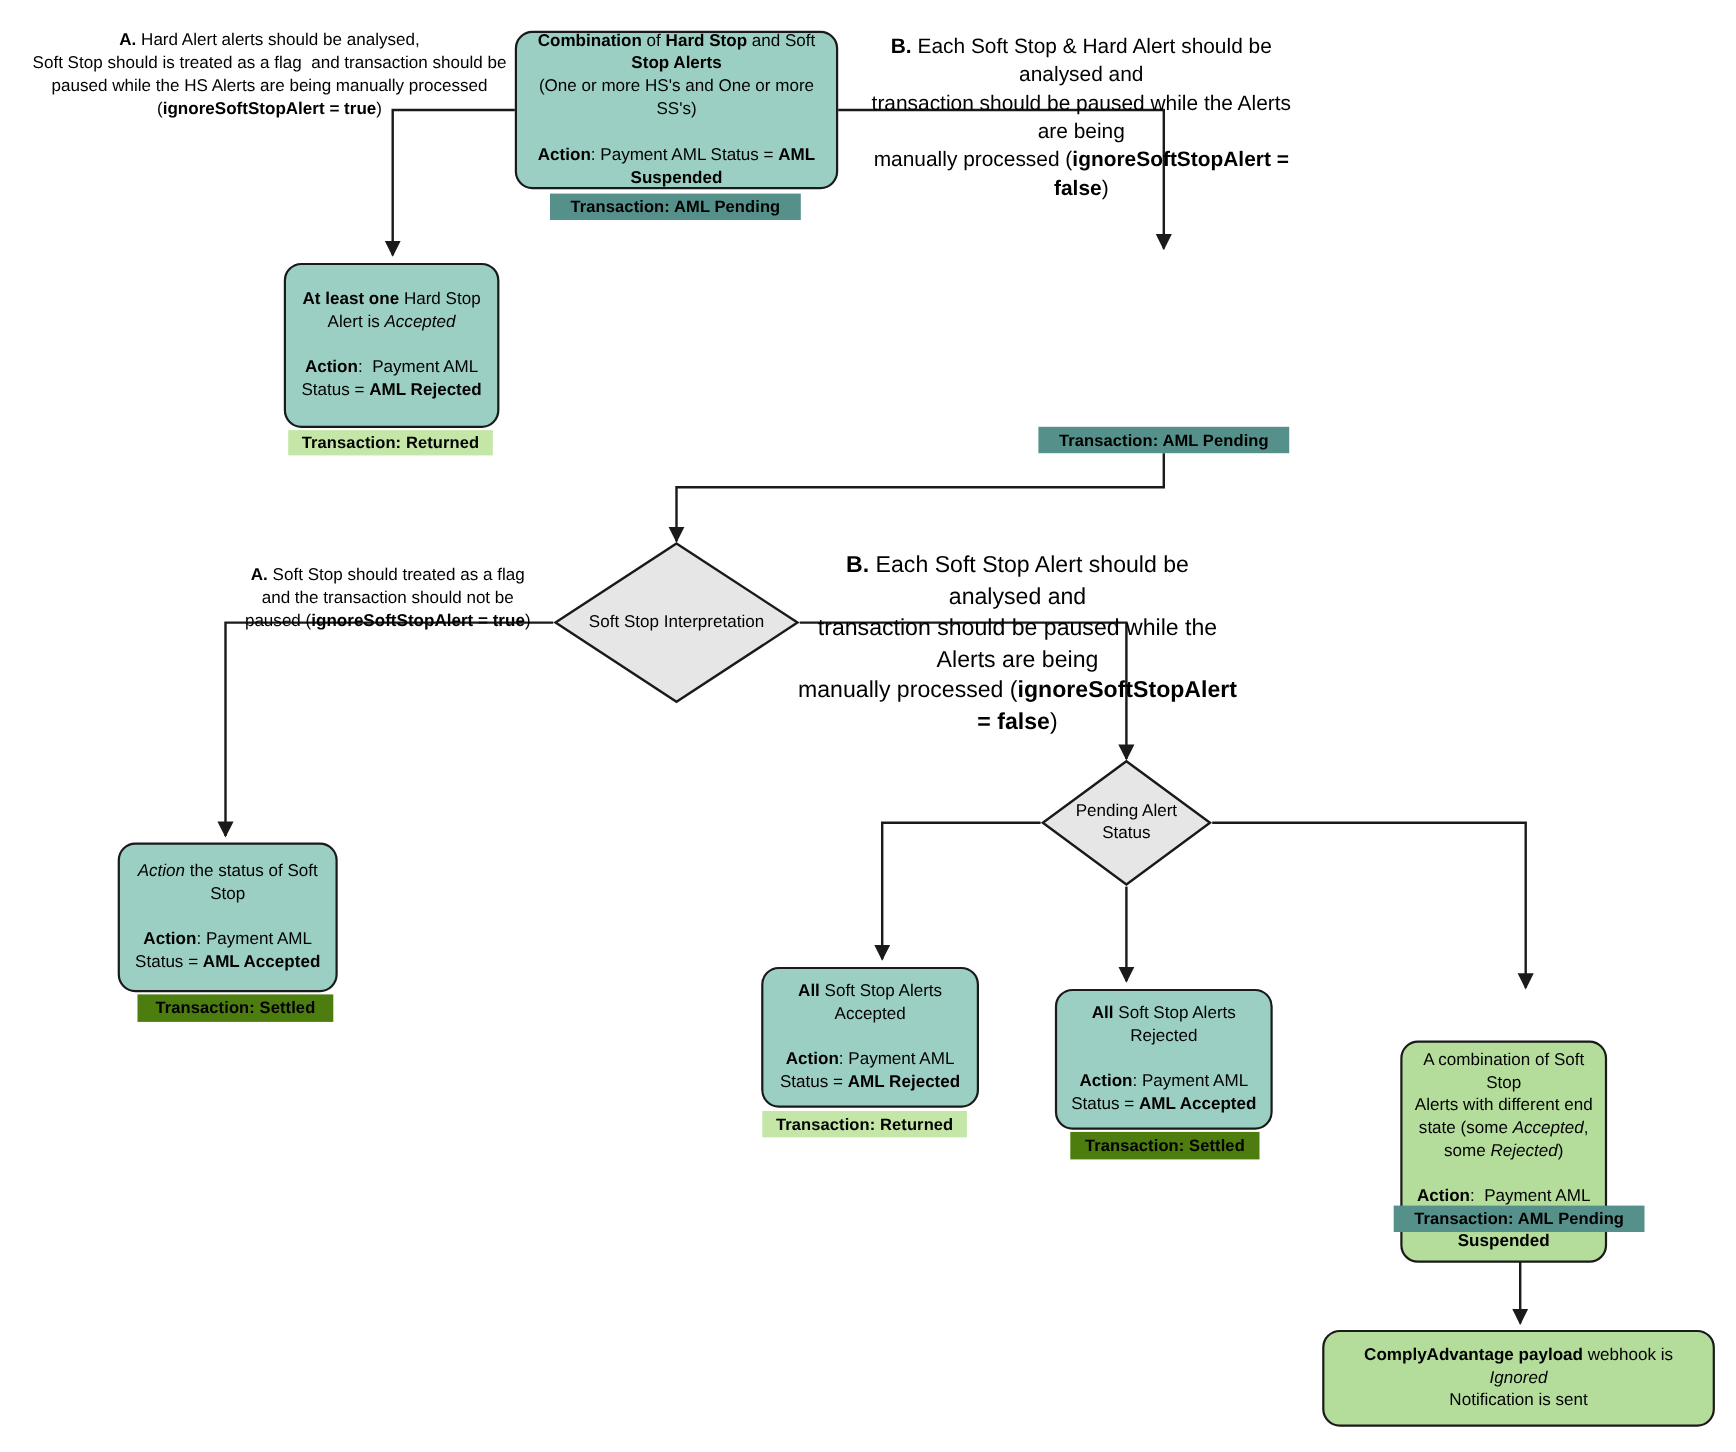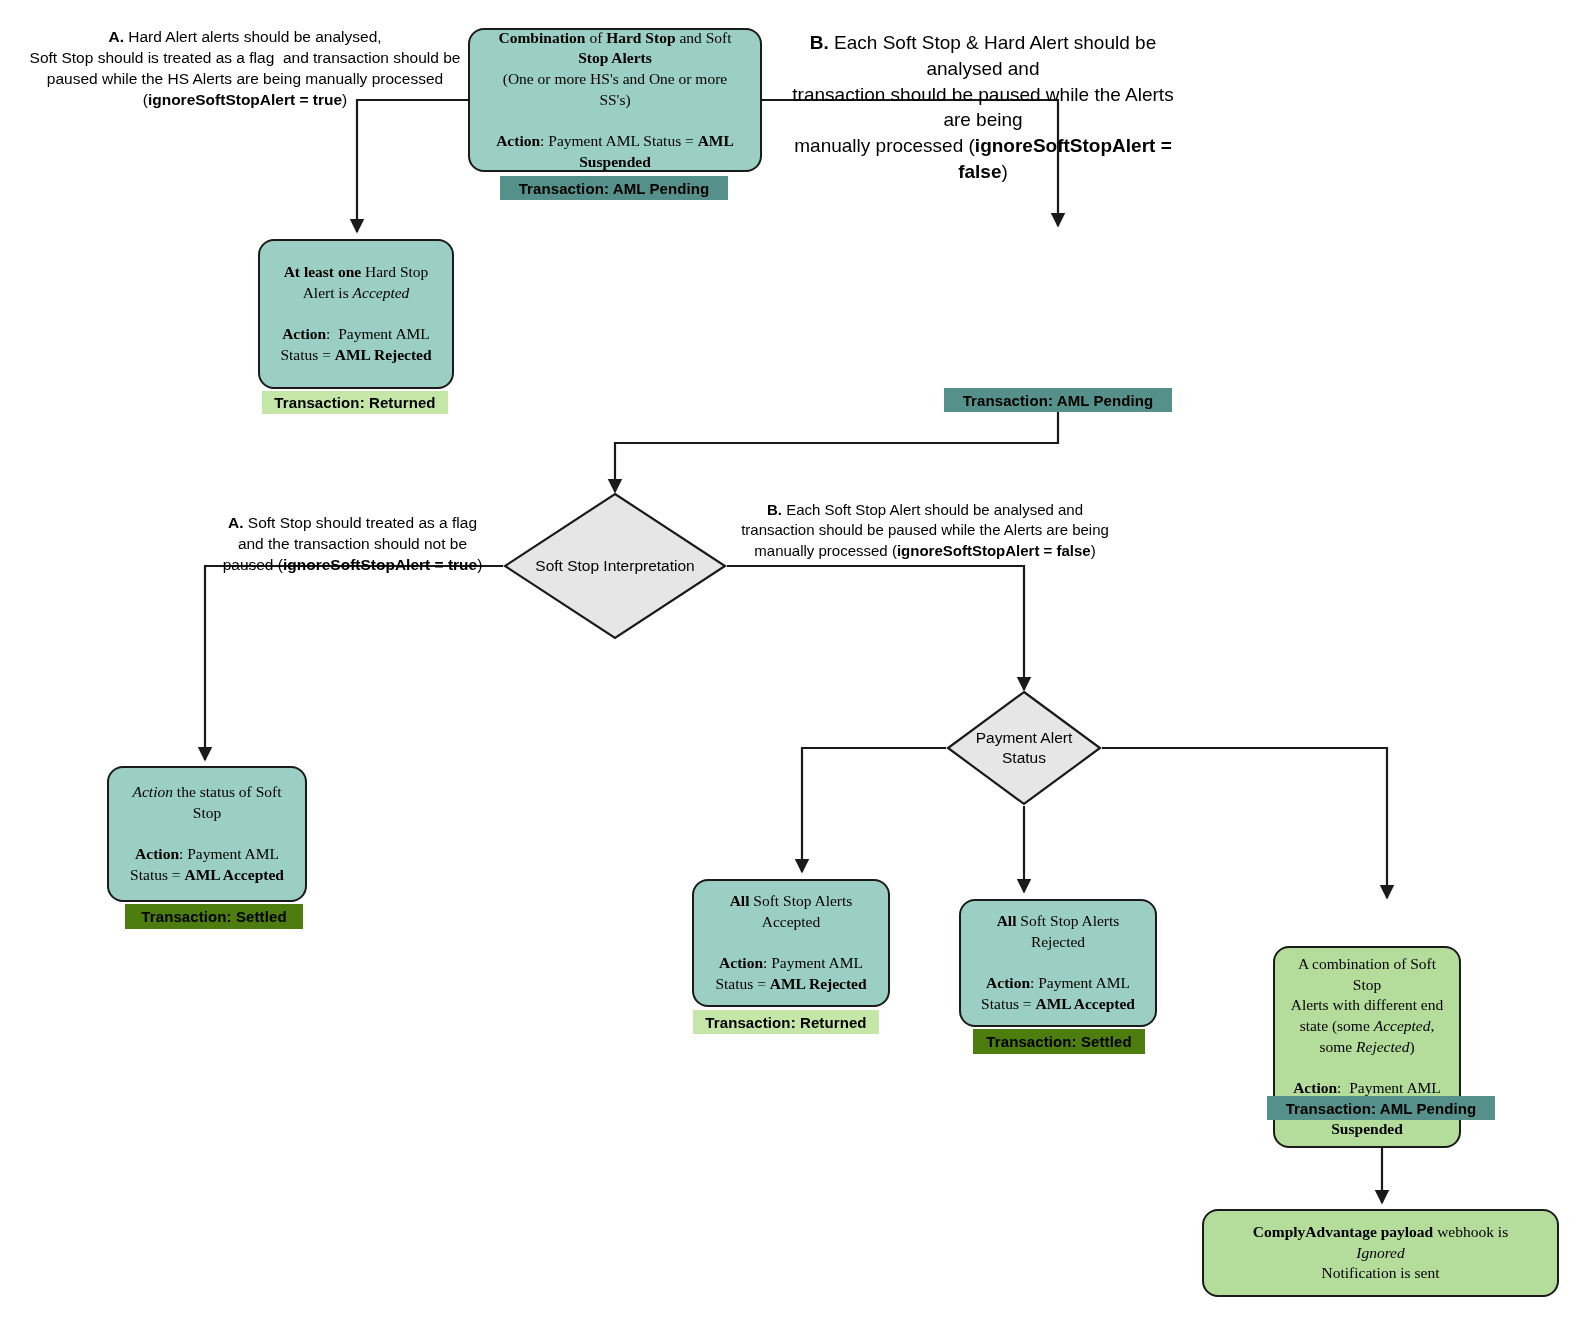--- a/index.html
+++ b/index.html
@@ -30,21 +30,20 @@
     position: absolute;
     box-sizing: border-box;
     border: 2px solid #1a1a1a;
     border-radius: 16px;
     display: flex;
     align-items: center;
     justify-content: center;
     text-align: center;
     line-height: 1.33;
     padding: 6px 10px;
-    font-family: Liberation Serif, serif;
   }
   .box .inner { width: 100%; }
   .teal  { background: #9ccfc3; }
   .green { background: #b4dd9c; }
 
   
   .badge {
     position: absolute;
     box-sizing: border-box;
     display: flex;
@@ -129,21 +128,21 @@
     transaction should be paused while the Alerts are being<br>
     manually processed (<b>ignoreSoftStopAlert = false</b>)
   </div>
 
   <div class="caption" style="left:205px; top:512px; width:295px; font-size:15.5px;">
     <b>A.</b> Soft Stop should treated as a flag<br>
     and the transaction should not be<br>
     paused (<b>ignoreSoftStopAlert = true</b>)
   </div>
 
-  <div class="caption" style="left:725px; top:500px; width:400px; font-size:15px;text-align:center;">
+  <div class="caption" style="left:725px; top:500px; width:400px; font-size:21px;text-align:center;">
     <b>B.</b> Each Soft Stop Alert should be analysed and<br>
     transaction should be paused while the Alerts are being<br>
     manually processed (<b>ignoreSoftStopAlert = false</b>)
   </div>
 
   <div class="box teal" style="left:468px; top:28px; width:294px; height:144px; font-size:15.5px;">
     <div class="inner">
       <b>Combination</b> of <b>Hard Stop</b> and Soft<br>
       <b>Stop Alerts</b><br>
       (One or more HS's and One or more<br>
@@ -179,21 +178,21 @@
     <div class="diamond-label" style="font-size:15.5px;">
       <span>Soft Stop Interpretation</span>
     </div>
   </div>
 
   <div class="diamond-wrap" style="left:946px; top:690px; width:156px; height:116px;">
     <svg width="156" height="116" viewBox="0 0 156 116">
       <polygon points="78,2 154,58 78,114 2,58" fill="#e6e6e6" stroke="#1a1a1a" stroke-width="2.2"></polygon>
     </svg>
     <div class="diamond-label" style="font-size:15.5px; white-space:pre-line;">
-      <span>Payment Alert
+      <span>Pending Alert
 Status</span>
     </div>
   </div>
 
   <div class="box teal" style="left:107px; top:766px; width:200px; height:136px; font-size:15.5px;">
     <div class="inner">
       <i>Action</i> the status of Soft<br>
       Stop<br><br>
       <b>Action</b>: Payment AML<br>
       Status = <b>AML Accepted</b>

